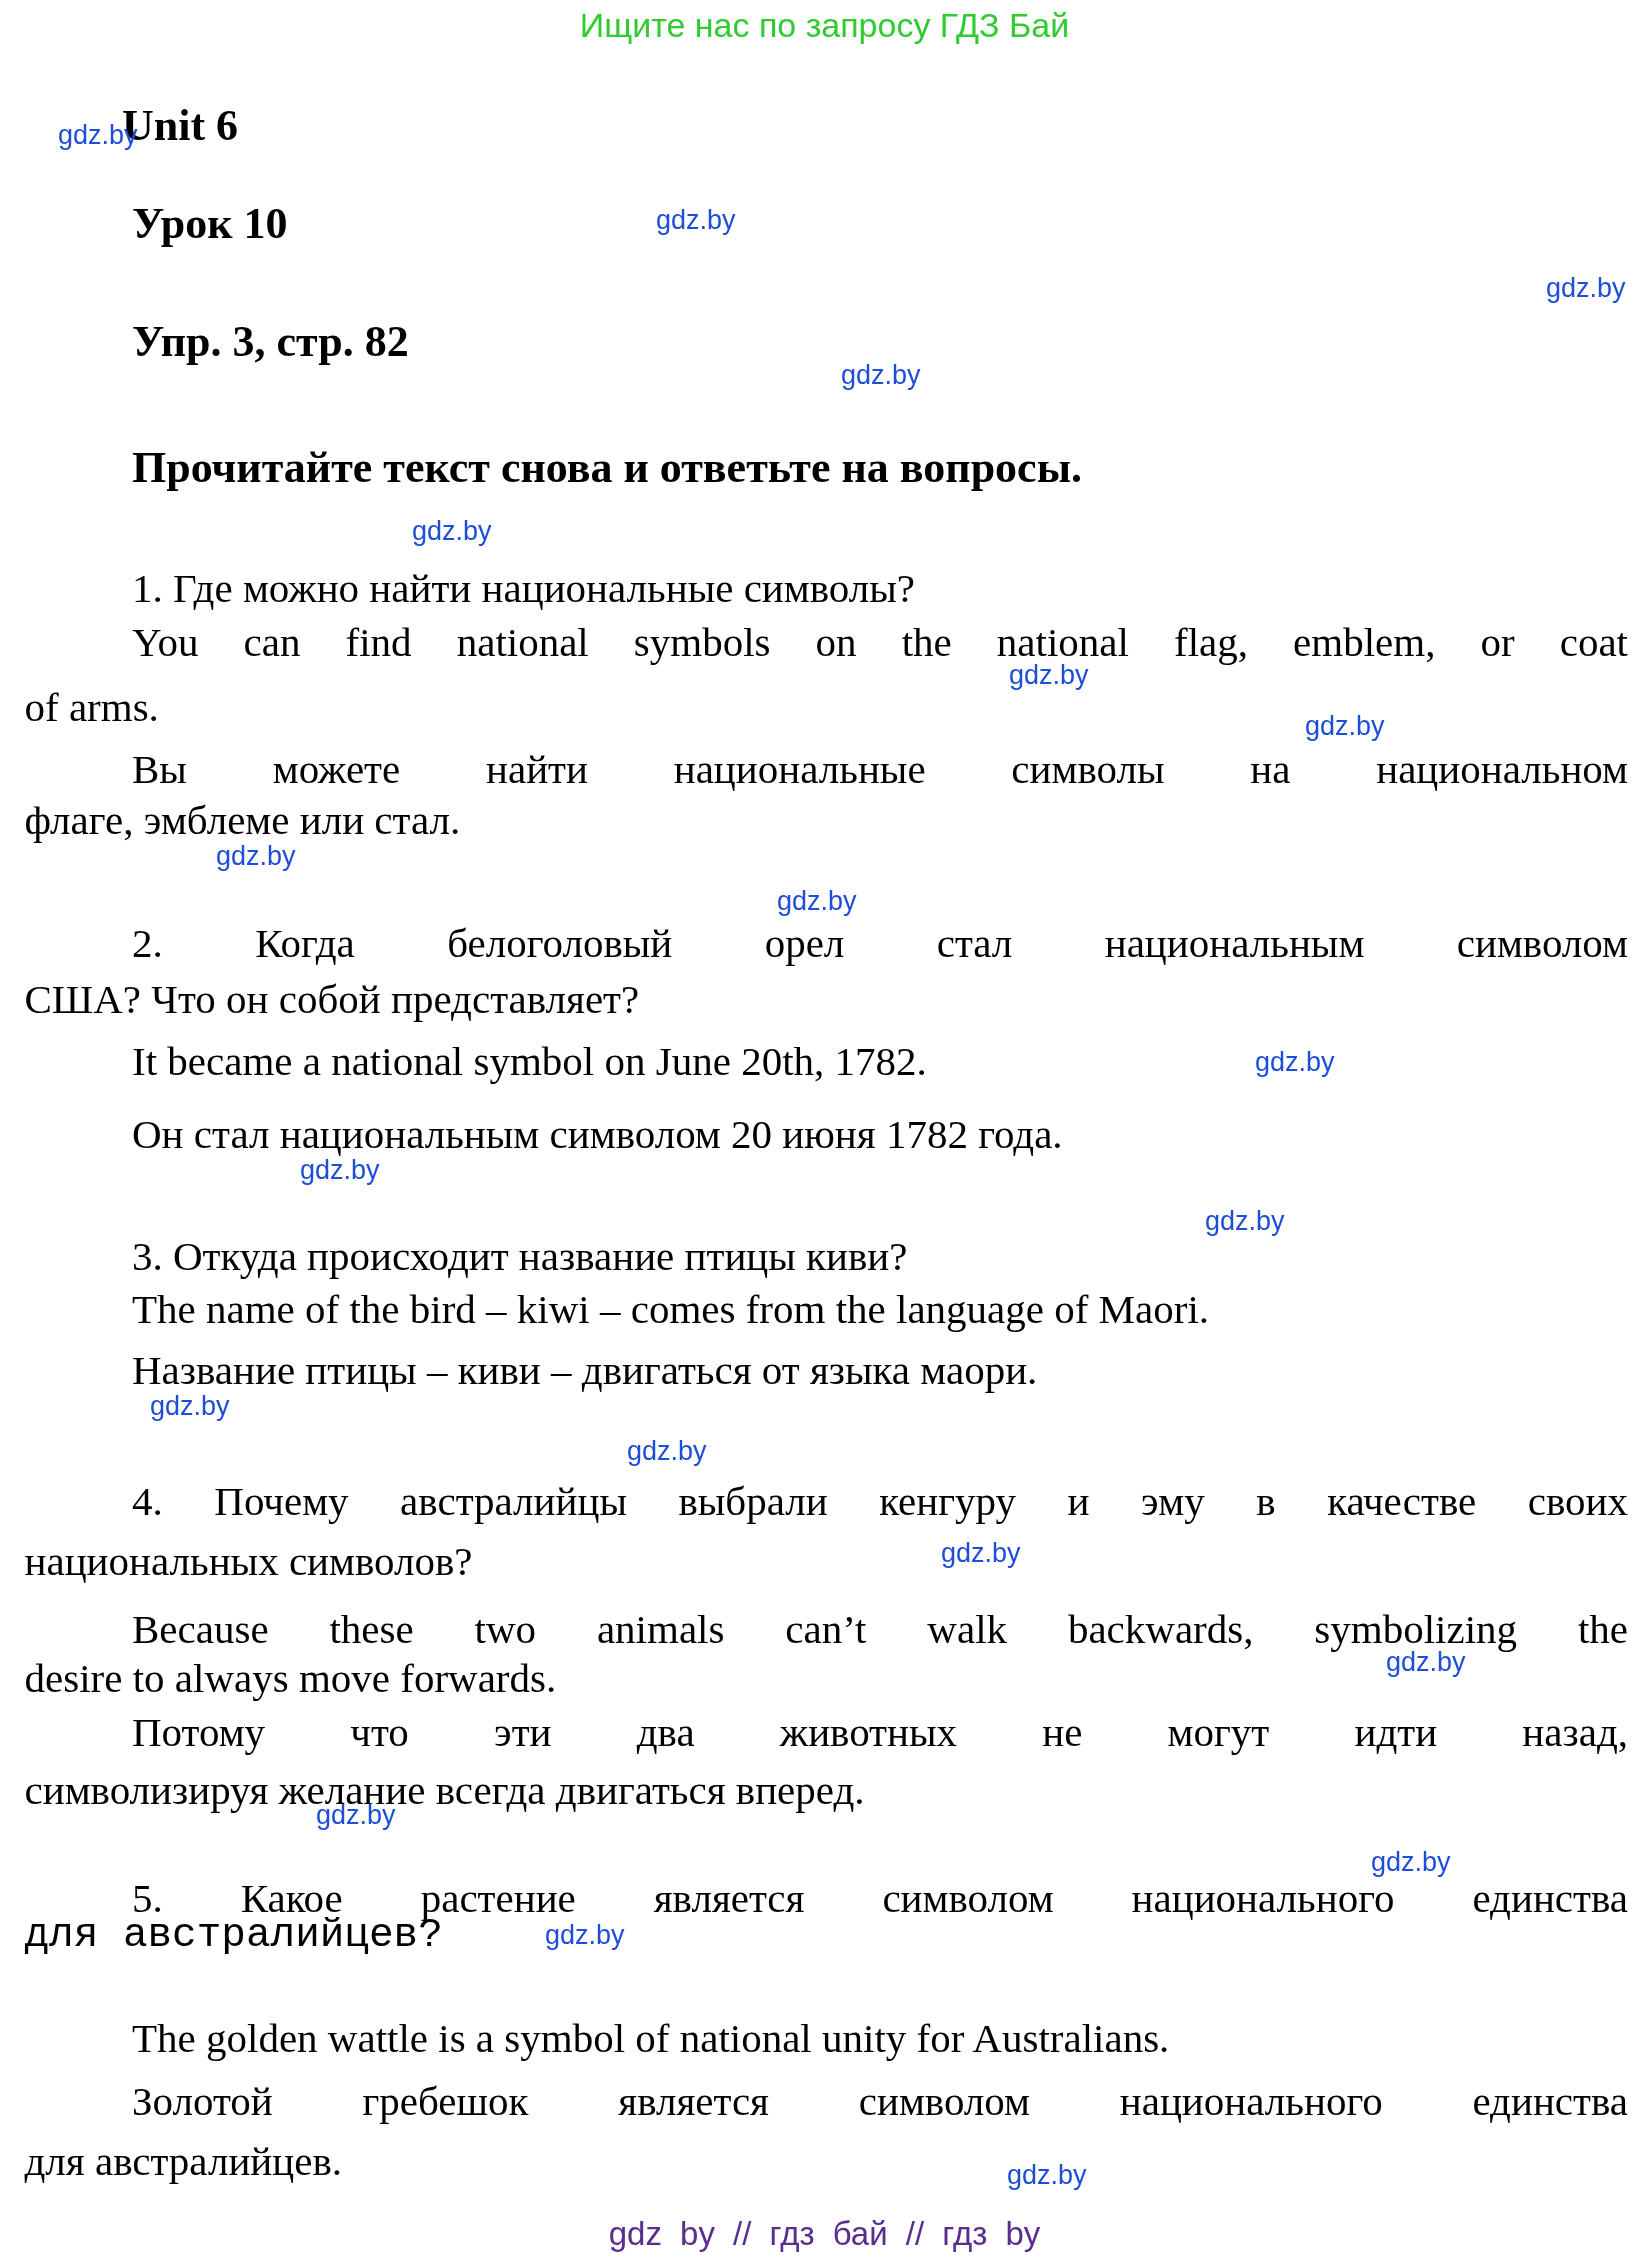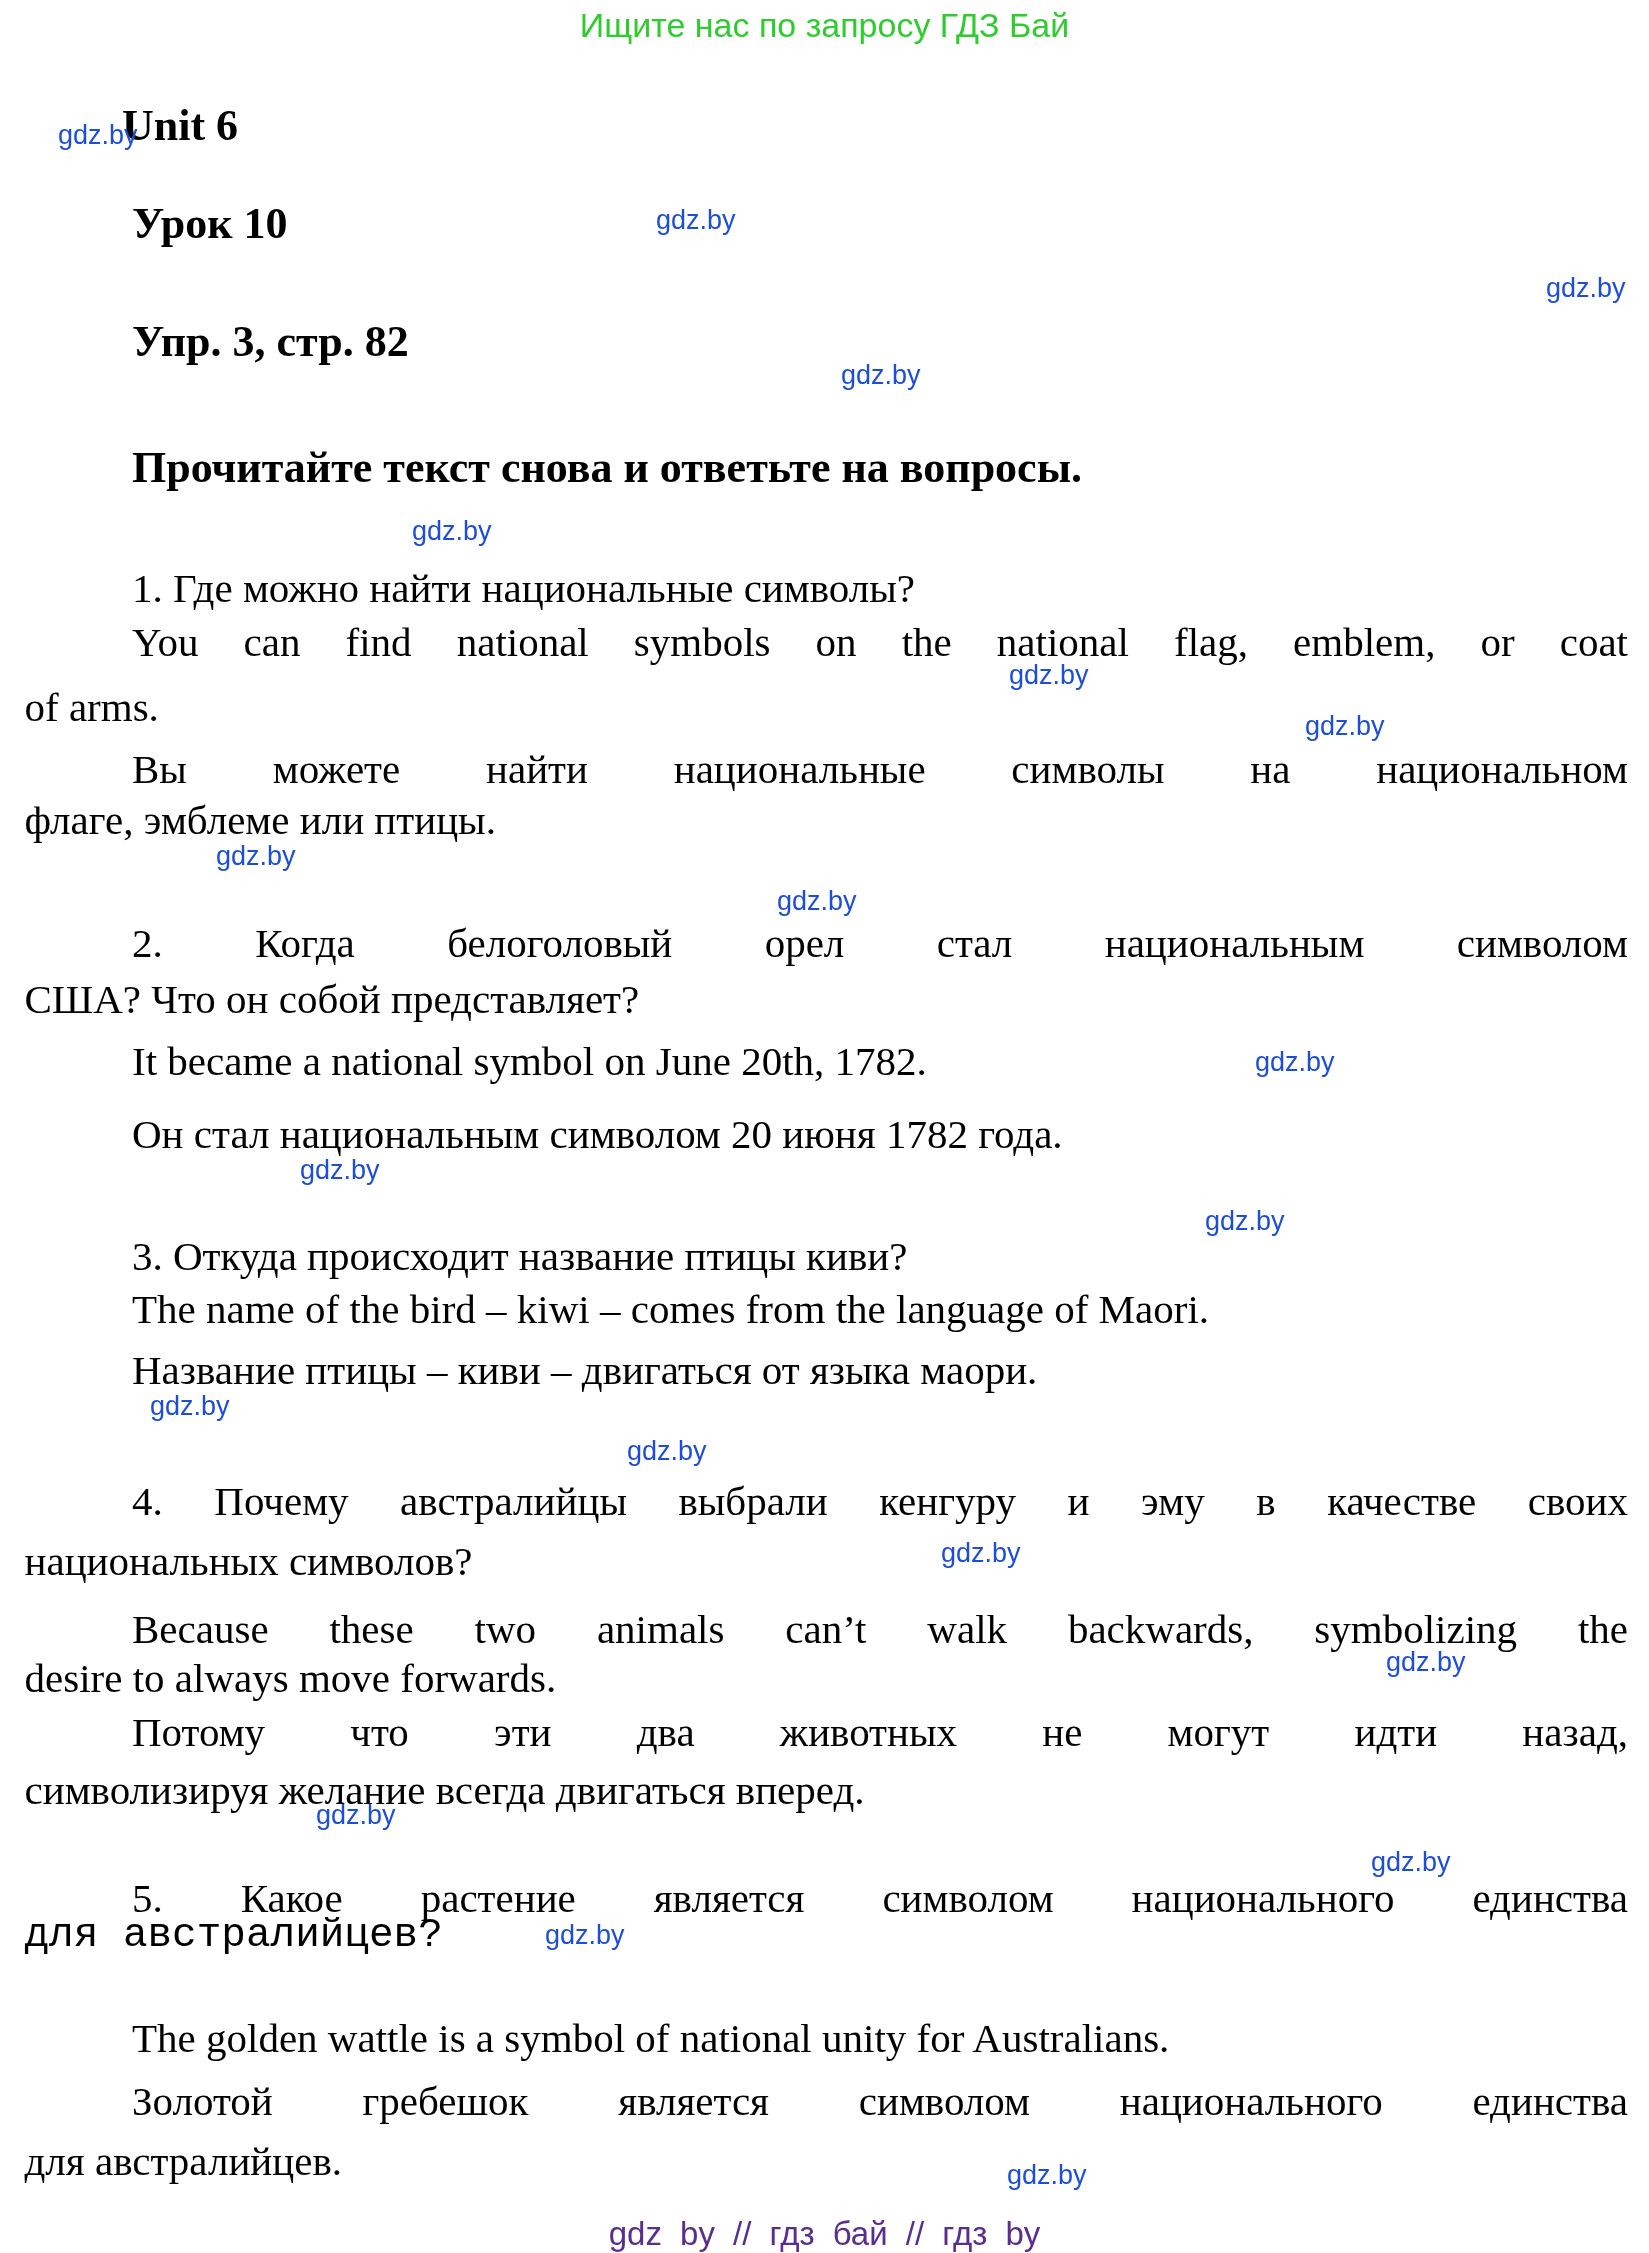--- a/index.html
+++ b/index.html
@@ -70,21 +70,21 @@
 
   <div class="h" style="left:122px;top:64px;margin-top:36px;">Unit 6</div>
   <div class="h" style="left:132px;top:198px;">Урок 10</div>
   <div class="h" style="left:132px;top:316px;">Упр. 3, стр. 82</div>
   <div class="h" style="left:132px;top:442px;text-align:center;">Прочитайте текст снова и ответьте на вопросы.</div>
 
   <div class="ln" style="top:565px;">1. Где можно найти национальные символы?</div>
   <div class="ln just" style="top:619px;">You can find national symbols on the national flag, emblem, or coat</div>
   <div class="ln cont" style="top:684px;">of arms.</div>
   <div class="ln just" style="top:746px;">Вы можете найти национальные символы на национальном</div>
-  <div class="ln cont" style="top:797px;">флаге, эмблеме или птицы.</div>
+  <div class="ln cont" style="top:797px;">флаге, эмблеме или стал.</div>
 
   <div class="ln just" style="top:920px;">2. Когда белоголовый орел стал национальным символом</div>
   <div class="ln cont" style="top:976px;">США? Что он собой представляет?</div>
   <div class="ln" style="top:1038px;">It became a national symbol on June 20th, 1782.</div>
   <div class="ln" style="top:1111px;">Он стал национальным символом 20 июня 1782 года.</div>
 
   <div class="ln" style="top:1233px;">3. Откуда происходит название птицы киви?</div>
   <div class="ln" style="top:1286px;">The name of the bird – kiwi – comes from the language of Maori.</div>
   <div class="ln" style="top:1347px;">Название птицы – киви – двигаться от языка маори.</div>
 

